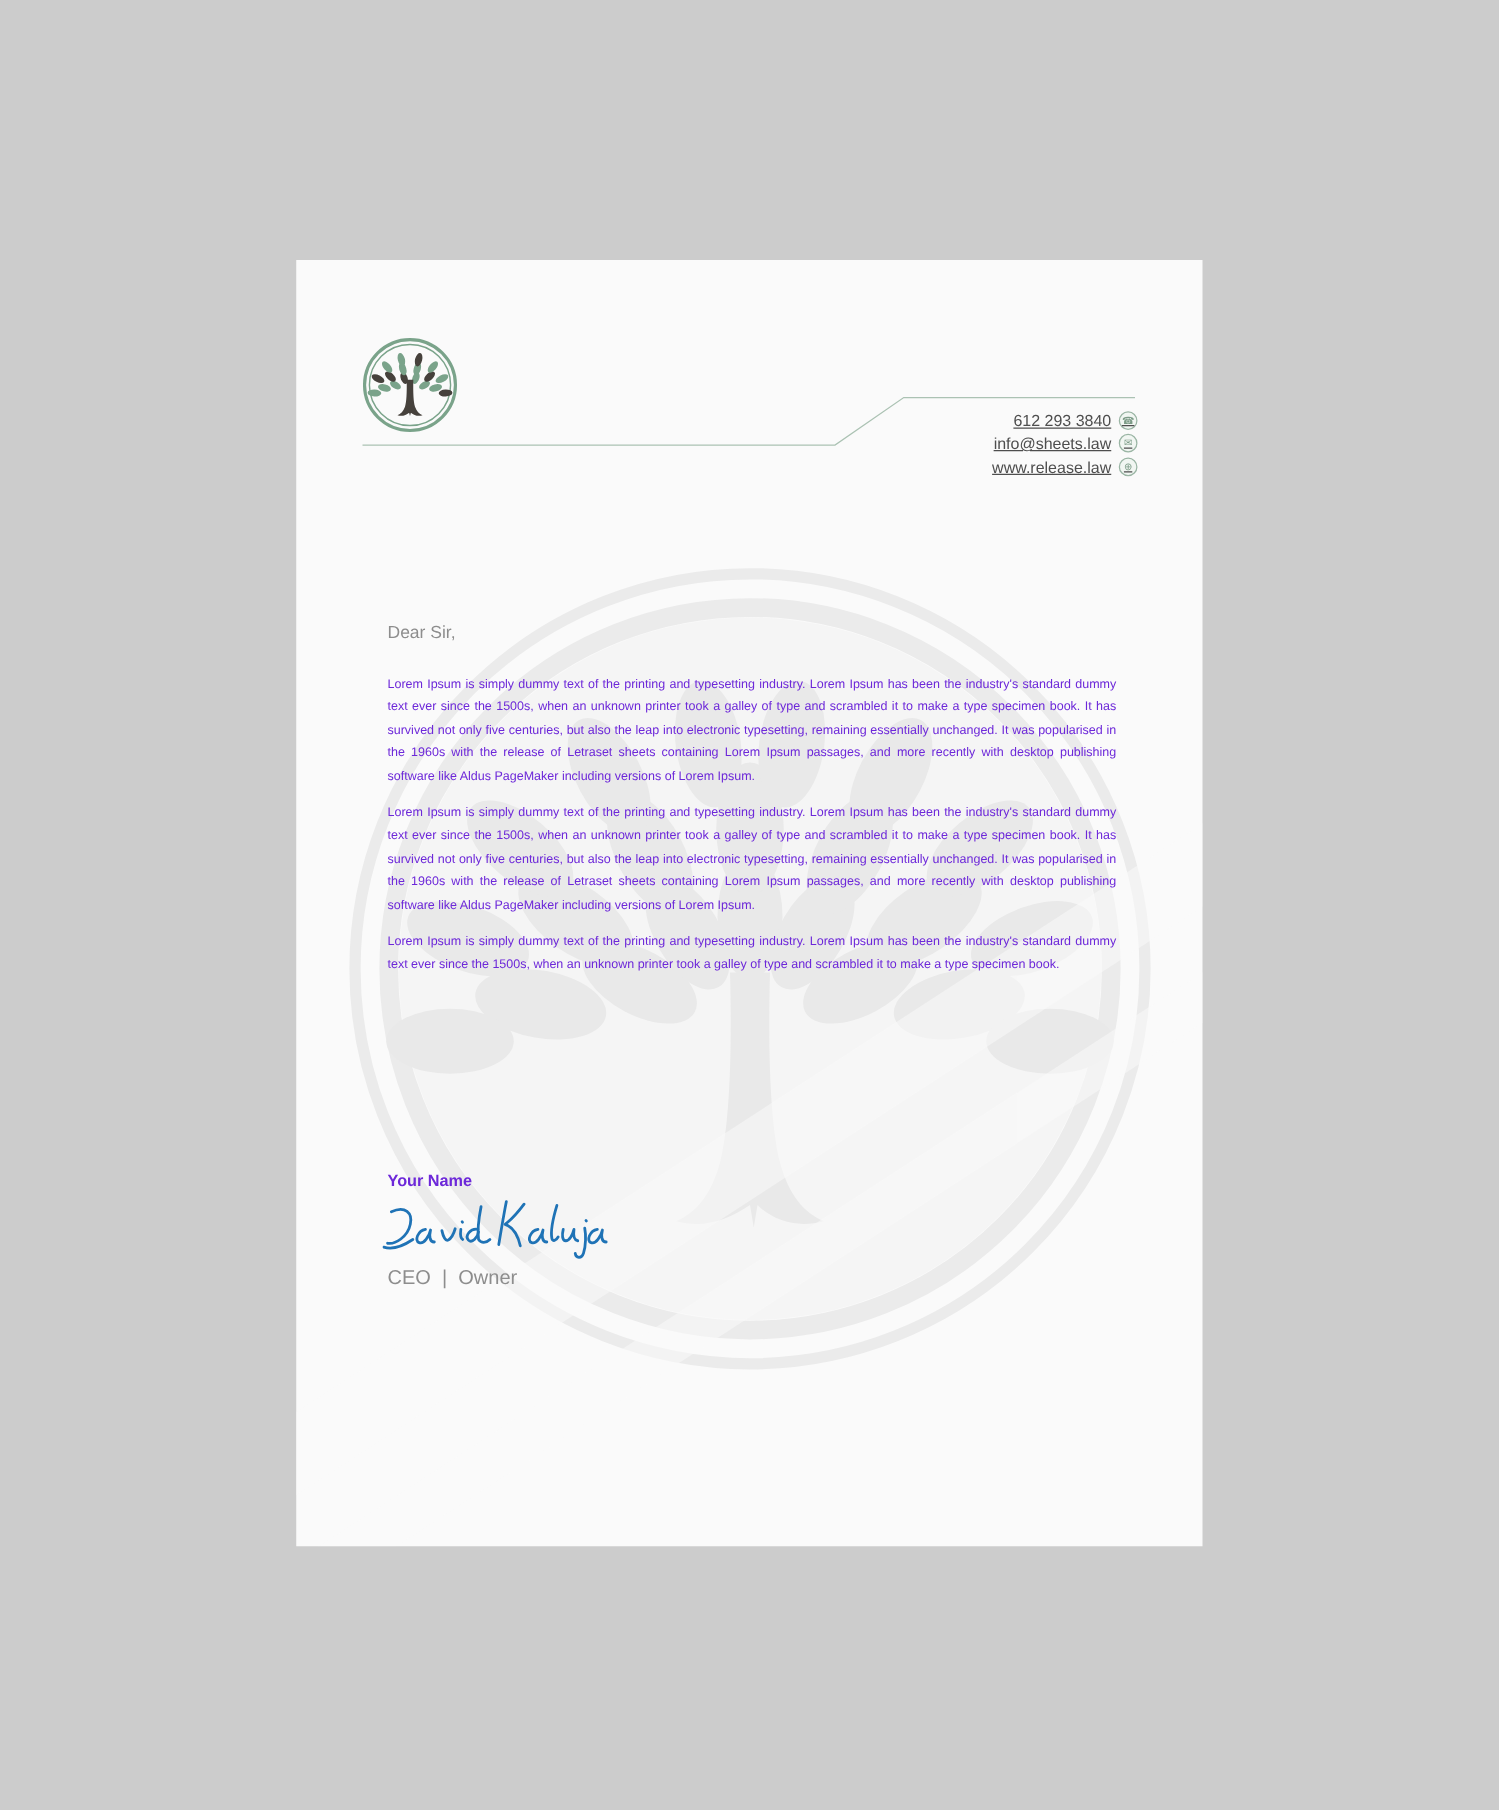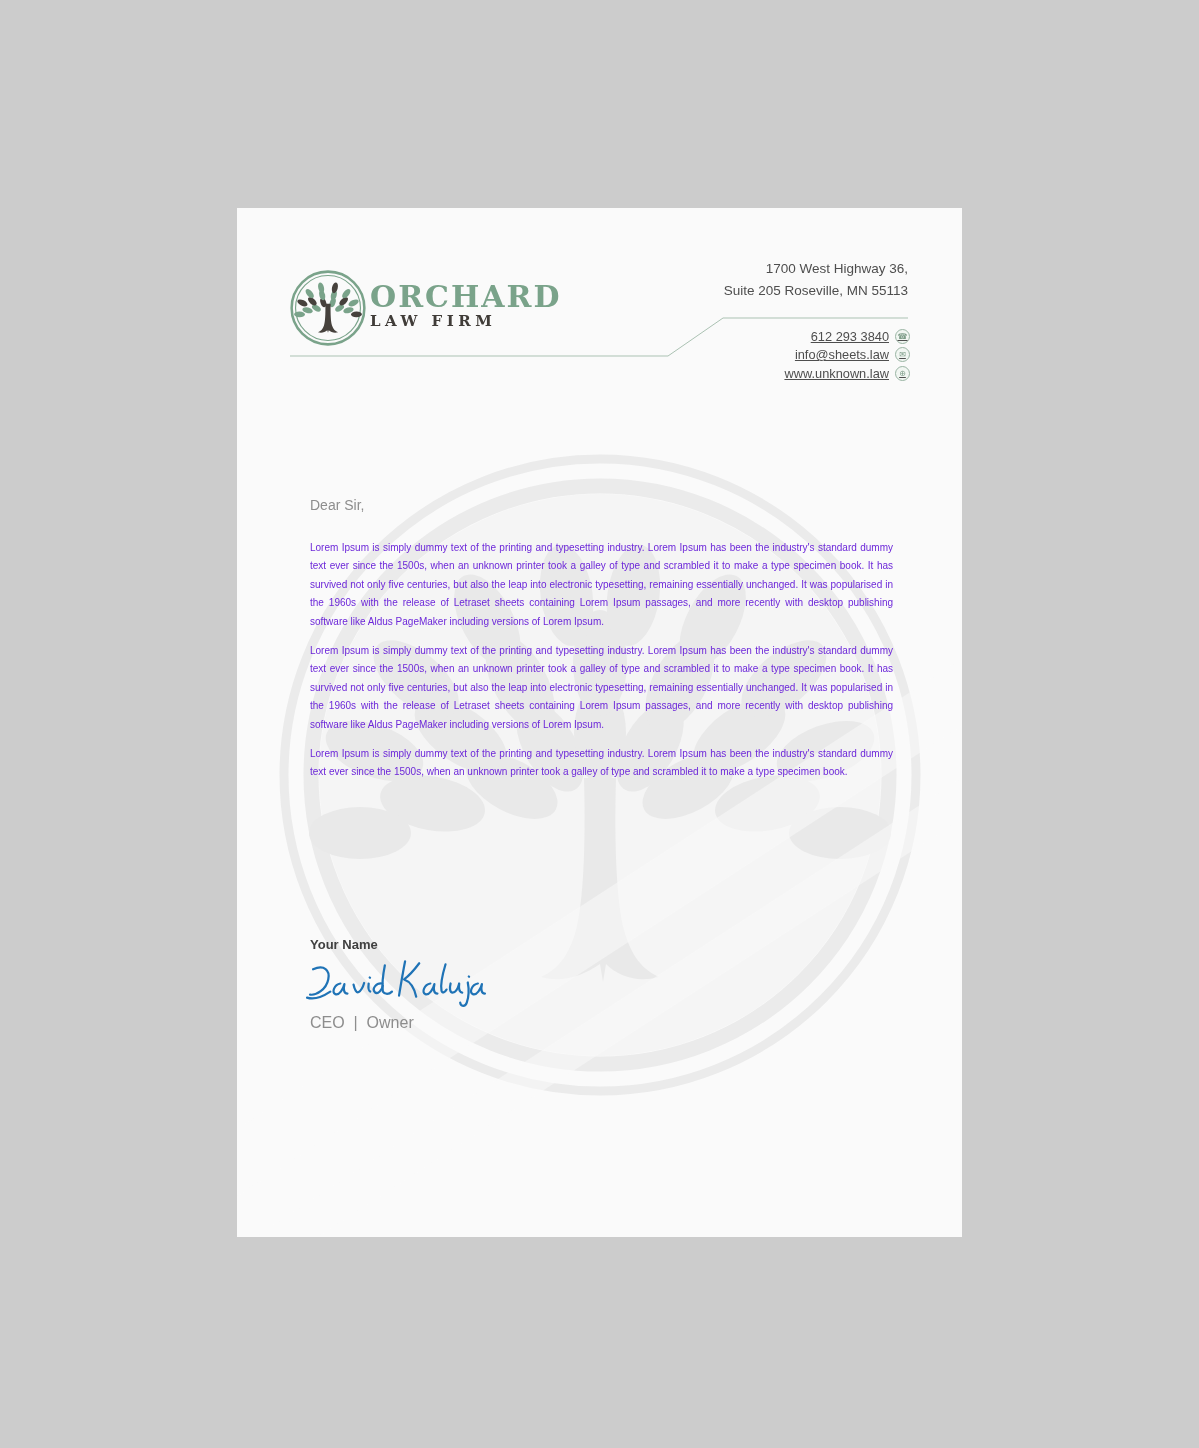--- a/index.html
+++ b/index.html
@@ -42,21 +42,21 @@
     font-size:8px;line-height:13px;text-align:center;flex:0 0 auto;
   }
   
   .salutation{position:absolute;left:73px;top:289px;font-size:14px;color:#8d8d8d;}
   .paragraphs{position:absolute;left:73px;top:331px;width:583px;}
   .paragraphs p{
     margin:0 0 11px 0;font-size:10px;line-height:18.4px;
     color:#6d28d9;text-align:justify;
   }
   
-  .sig-label{position:absolute;left:73px;top:729px;font-size:13px;font-weight:bold;color:#404040;}
+  .sig-label{position:absolute;left:73px;top:729px;font-size:13px;font-weight:bold;color:#6d28d9;}
   .sig-script{position:absolute;left:69px;top:747px;width:182px;height:57px;}
   .sig-role{position:absolute;left:73px;top:806px;font-size:16px;color:#8d8d8d;white-space:pre;}
 </style>
 </head>
 <body>
 
 <div class="paper">
 
   <svg class="wm" width="725" height="1029" viewBox="0 0 725 1029" aria-hidden="true">
     <circle cx="363" cy="567" r="281" fill="#f5f5f5"></circle>
@@ -120,41 +120,33 @@
         <ellipse cx="37" cy="17" rx="2.7" ry="5.2" transform="rotate(14 37 44)" fill="#46413c"></ellipse>
         <ellipse cx="37" cy="17" rx="2.7" ry="5.2" transform="rotate(40 37 44)" fill="#7aa38a"></ellipse>
         <ellipse cx="37" cy="17" rx="2.7" ry="5.2" transform="rotate(64 37 44)" fill="#7aa38a"></ellipse>
         <ellipse cx="37" cy="17" rx="2.7" ry="5.2" transform="rotate(88 37 44)" fill="#46413c"></ellipse>
       </g>
     <path fill="#46413c" d="M34.5,33 L39.5,33 C39.3,43 39.7,50 40.8,53.5 C42,57 44,59 46.5,60
          C43,61 40,60 37.7,58 L37,60.5 L36.3,58 C34,60 31,61 27.5,60
          C30,59 32,57 33.2,53.5 C34.3,50 34.7,43 34.5,33 Z"></path>
   </svg>
 
-  <div class="brand">
-    <div class="brand-name">ORCHARD</div>
-    <div class="brand-sub">LAW FIRM</div>
-  </div>
 
-  <div class="address">
-    <div>1700 West Highway 36,</div>
-    <div>Suite 205 Roseville, MN 55113</div>
-  </div>
 
   <div class="contacts">
     <div class="contact-row">
       <span>612 293 3840</span>
       <span class="contact-icon">☎</span>
     </div>
     <div class="contact-row">
       <span>info@sheets.law</span>
       <span class="contact-icon">✉</span>
     </div>
     <div class="contact-row">
-      <span>www.unknown.law</span>
+      <span>www.release.law</span>
       <span class="contact-icon">⊕</span>
     </div>
   </div>
 
   <div class="salutation">Dear Sir,</div>
   <div class="paragraphs">
     <p>Lorem Ipsum is simply dummy text of the printing and typesetting industry. Lorem Ipsum has been the industry's standard dummy text ever since the 1500s, when an unknown printer took a galley of type and scrambled it to make a type specimen book. It has survived not only five centuries, but also the leap into electronic typesetting, remaining essentially unchanged. It was popularised in the 1960s with the release of Letraset sheets containing Lorem Ipsum passages, and more recently with desktop publishing software like Aldus PageMaker including versions of Lorem Ipsum.</p>
     <p>Lorem Ipsum is simply dummy text of the printing and typesetting industry. Lorem Ipsum has been the industry's standard dummy text ever since the 1500s, when an unknown printer took a galley of type and scrambled it to make a type specimen book. It has survived not only five centuries, but also the leap into electronic typesetting, remaining essentially unchanged. It was popularised in the 1960s with the release of Letraset sheets containing Lorem Ipsum passages, and more recently with desktop publishing software like Aldus PageMaker including versions of Lorem Ipsum.</p>
     <p>Lorem Ipsum is simply dummy text of the printing and typesetting industry. Lorem Ipsum has been the industry's standard dummy text ever since the 1500s, when an unknown printer took a galley of type and scrambled it to make a type specimen book.</p>
   </div>

